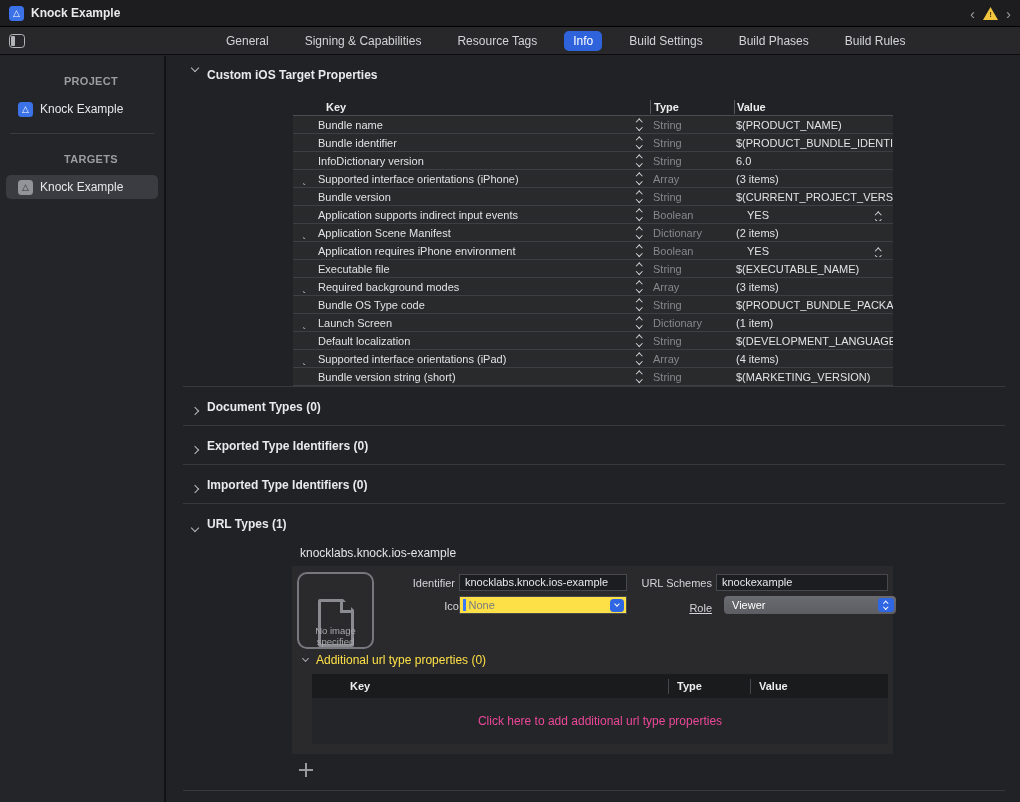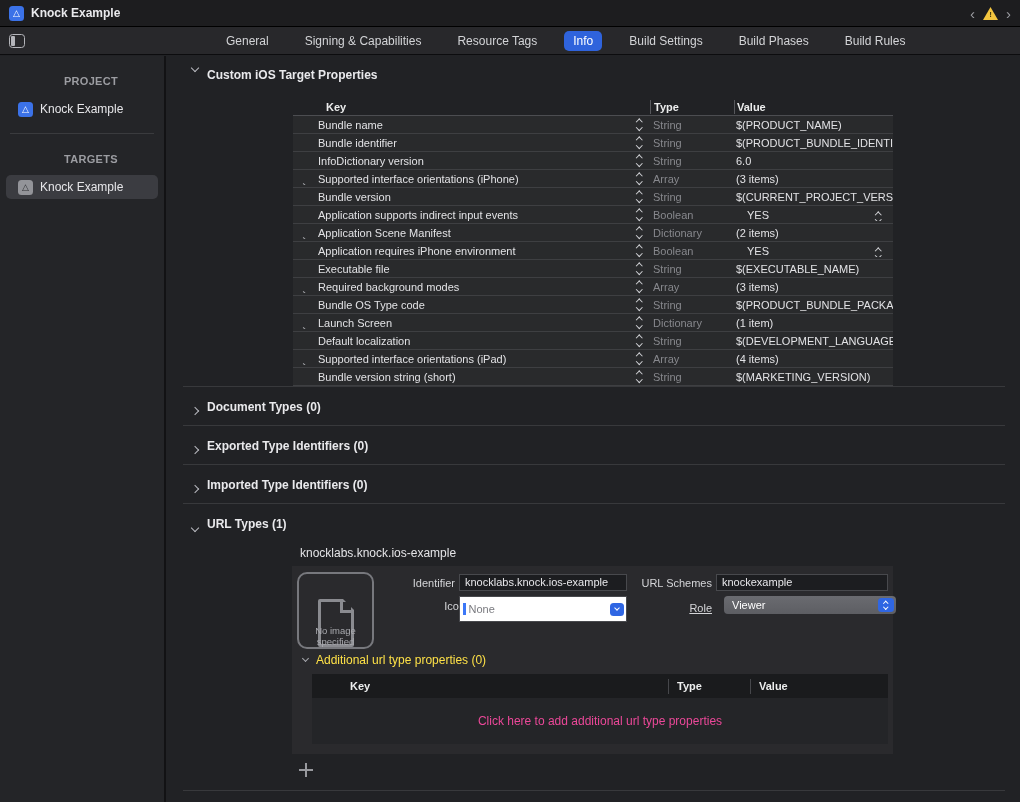--- a/index.html
+++ b/index.html
@@ -98,21 +98,21 @@
   .doc::before { content:""; position:absolute; right:-3px; top:-3px; width:0; height:0;
     border-left:11px solid transparent; border-top:11px solid #2a2a2d; }
   .doc::after { content:""; position:absolute; right:-3px; top:-3px; width:11px; height:11px;
     border-left:3px solid #8a8b90; border-bottom:3px solid #8a8b90; }
   .imgwell .ph-text { position:absolute; color:#a9aaaf; font-size:9.5px; text-align:center;
     line-height:11px; width:60px; }
   .f-label { position:absolute; color:#d4d5d8; font-size:11px; text-align:right; width:100px; }
   .t-field { position:absolute; height:17px; background:#1c1d20; border:1px solid #48494d;
     color:#e7e7ea; font-size:11px; padding:0 5px; line-height:15px; white-space:nowrap;
     overflow:hidden; font-family:"Liberation Sans", sans-serif; }
-  .combo { position:absolute; height:26px; background:#ffffff; border:1px solid #48494d;
+  .combo { position:absolute; height:18px; background:#fde047; border:1px solid #48494d;
     display:flex; align-items:center; }
   .combo .caret { width:2.5px; height:12px; background:#3c77f7; margin-left:3px; }
   .combo .ph { color:#797a7f; font-size:11px; margin-left:3px; flex:1; }
   .combo .btn { width:14px; height:13px; background:#2f66e3; border-radius:3.5px;
     margin-right:2px; display:flex; align-items:center; justify-content:center; }
   .combo .btn i { display:block; width:4px; height:4px; border-right:1.5px solid #fff;
     border-bottom:1.5px solid #fff; transform:rotate(45deg); margin-top:-2px; }
   .popup { position:absolute; height:18px; background:linear-gradient(#6a6b70,#5d5e63);
     border-radius:4px; display:flex; align-items:center; }
   .popup .val { color:#fff; font-size:11px; margin-left:8px; flex:1; }

